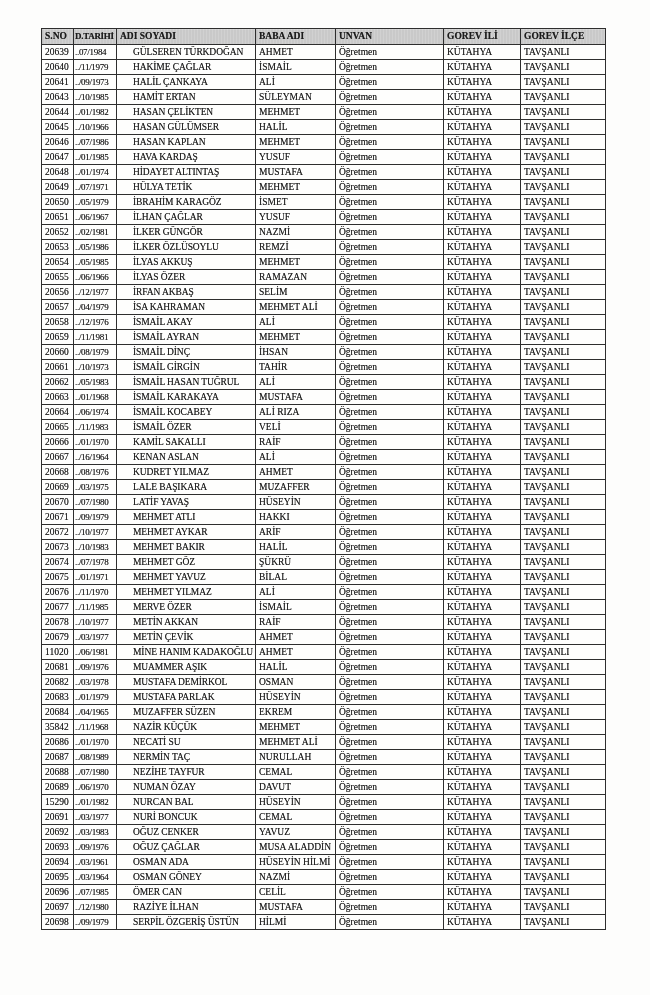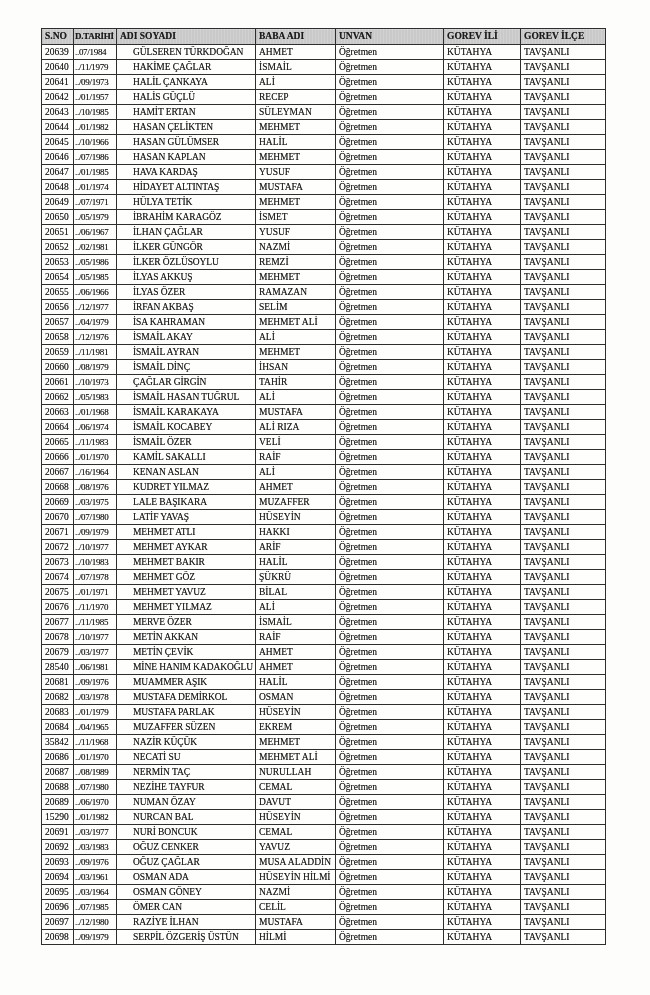--- a/index.html
+++ b/index.html
@@ -92,29 +92,20 @@
     <tr>
       <td>20641</td>
       <td>../09/1973</td>
       <td>HALİL ÇANKAYA</td>
       <td>ALİ</td>
       <td>Öğretmen</td>
       <td>KÜTAHYA</td>
       <td>TAVŞANLI</td>
     </tr>
 
-    <tr>
-      <td>20642</td>
-      <td>../01/1957</td>
-      <td>HALİS GÜÇLÜ</td>
-      <td>RECEP</td>
-      <td>Öğretmen</td>
-      <td>KÜTAHYA</td>
-      <td>TAVŞANLI</td>
-    </tr>
 
     <tr>
       <td>20643</td>
       <td>../10/1985</td>
       <td>HAMİT ERTAN</td>
       <td>SÜLEYMAN</td>
       <td>Öğretmen</td>
       <td>KÜTAHYA</td>
       <td>TAVŞANLI</td>
     </tr>
@@ -285,21 +276,21 @@
       <td>İSMAİL DİNÇ</td>
       <td>İHSAN</td>
       <td>Öğretmen</td>
       <td>KÜTAHYA</td>
       <td>TAVŞANLI</td>
     </tr>
 
     <tr>
       <td>20661</td>
       <td>../10/1973</td>
-      <td>ÇAĞLAR GİRGİN</td>
+      <td>İSMAİL GİRGİN</td>
       <td>TAHİR</td>
       <td>Öğretmen</td>
       <td>KÜTAHYA</td>
       <td>TAVŞANLI</td>
     </tr>
 
     <tr>
       <td>20662</td>
       <td>../05/1983</td>
       <td>İSMAİL HASAN TUĞRUL</td>
@@ -473,21 +464,21 @@
       <td>20679</td>
       <td>../03/1977</td>
       <td>METİN ÇEVİK</td>
       <td>AHMET</td>
       <td>Öğretmen</td>
       <td>KÜTAHYA</td>
       <td>TAVŞANLI</td>
     </tr>
 
     <tr>
-      <td>28540</td>
+      <td>11020</td>
       <td>../06/1981</td>
       <td>MİNE HANIM KADAKOĞLU</td>
       <td>AHMET</td>
       <td>Öğretmen</td>
       <td>KÜTAHYA</td>
       <td>TAVŞANLI</td>
     </tr>
 
     <tr>
       <td>20681</td>

